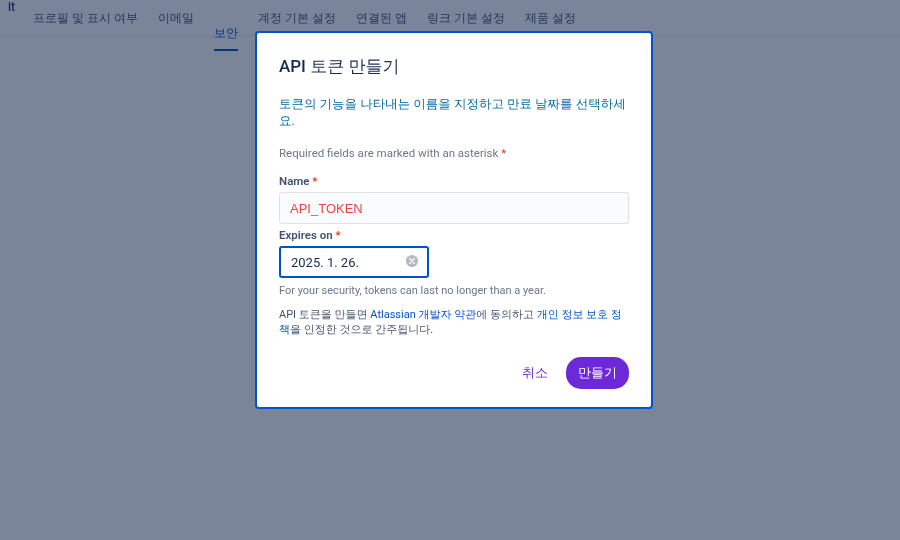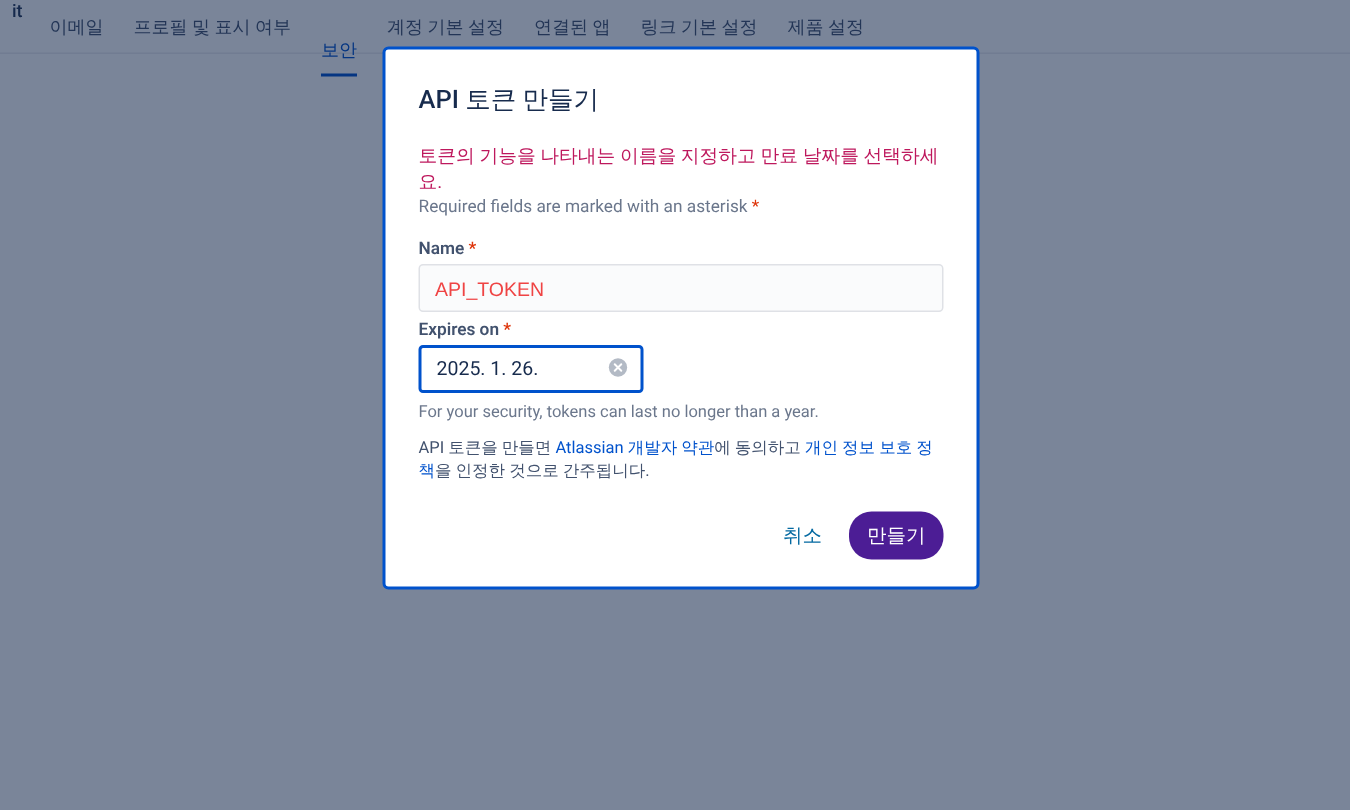--- a/index.html
+++ b/index.html
@@ -87,23 +87,23 @@
       border-radius: 4px;
       padding: 22px 22px 18px 22px;
     }
     .dialog-title {
       color: #172B4D;
       font-size: 17px;
       font-weight: 500;
       margin-bottom: 18px;
     }
     .dialog-desc {
-      color: #be185d;
+      color: #0369a1;
       font-size: 12.5px;
-      margin-bottom: 0;
+      margin-bottom: 16px;
     }
     .dialog-req {
       color: #6B778C;
       font-size: 11.5px;
       margin-bottom: 14px;
     }
     .req-mark { color: #DE350B; }
 
     .field-label {
       color: #42526E;
@@ -166,47 +166,47 @@
 
     .dialog-actions {
       display: flex;
       justify-content: flex-end;
       align-items: center;
       gap: 8px;
     }
     .btn-cancel {
       background: transparent;
       border: none;
-      color: #0369a1;
+      color: #6d28d9;
       font-size: 13px;
       padding: 6px 10px;
       cursor: pointer;
       font-weight: 500;
     }
     .btn-primary {
-      background: #4c1d95;
+      background: #6d28d9;
       color: #fff;
       border: none;
       border-radius: 15px;
       padding: 7px 12px;
       font-size: 13px;
       font-weight: 500;
       cursor: pointer;
     }
   </style>
 </head>
 <body>
 
 <div class="nav-bar">
   <span class="brand-fragment">it</span>
   <div class="nav-item">
+      <span>프로필 및 표시 여부</span>
+    </div>
+  <div class="nav-item">
       <span>이메일</span>
-    </div>
-  <div class="nav-item">
-      <span>프로필 및 표시 여부</span>
     </div>
   <div class="nav-item active">
       <span>보안</span>
     </div>
   <div class="nav-item">
       <span>계정 기본 설정</span>
     </div>
   <div class="nav-item">
       <span>연결된 앱</span>
     </div>

